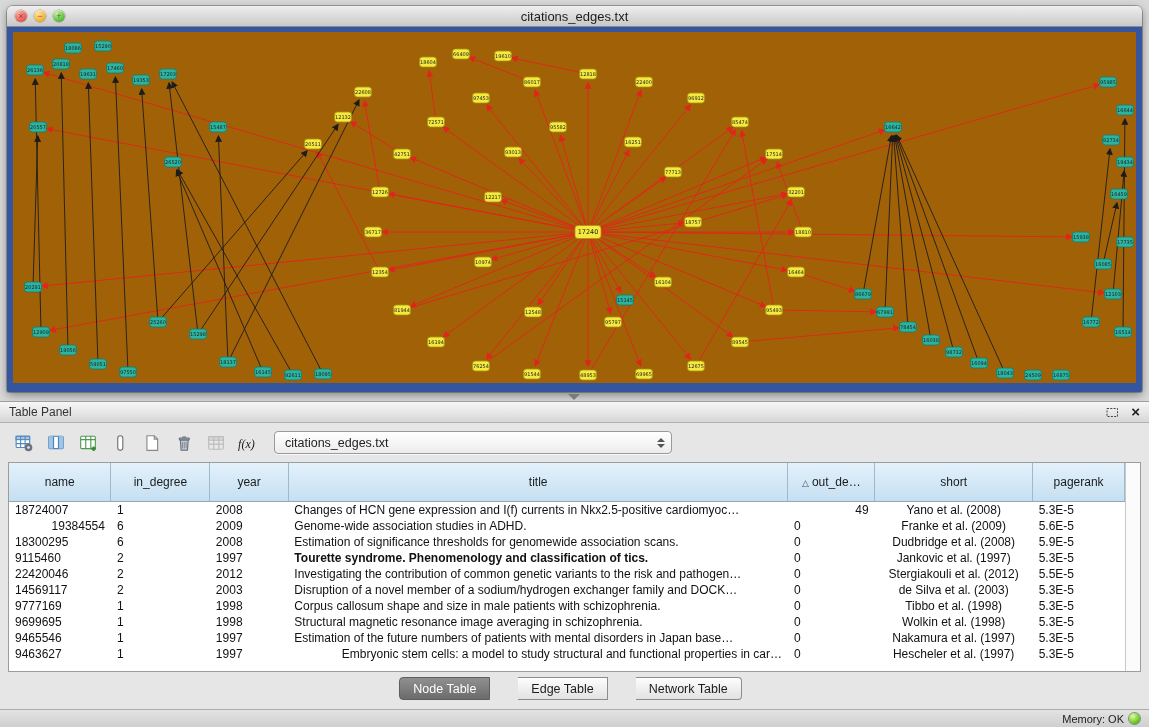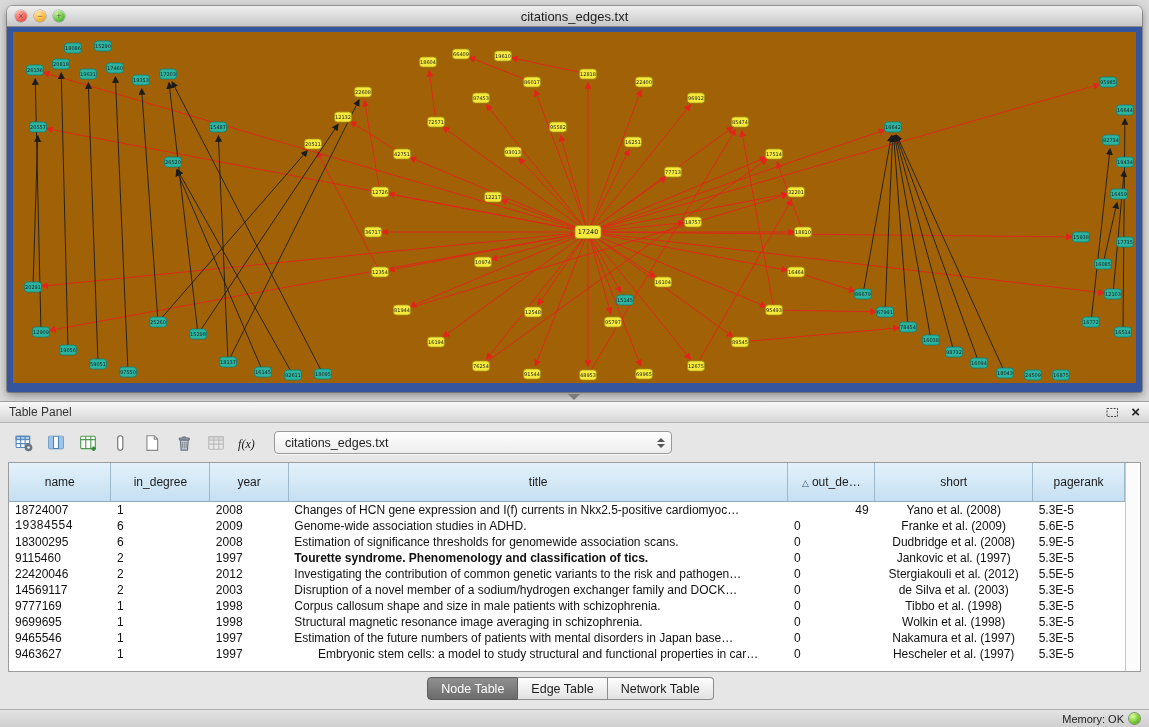--- a/index.html
+++ b/index.html
@@ -90,21 +90,21 @@
     border-right:1px solid #9fb9cc; border-bottom:1px solid #8fa9bd;
     overflow:hidden; white-space:nowrap; color:#1b1b1b;
   }
   tbody td {
     height:16px; padding:0 6px; font-size:12px; color:#111;
     white-space:nowrap; overflow:hidden; text-overflow:ellipsis;
   }
   .sort-tri { font-size:9px; margin-right:3px; color:#35506a; }
   .vscroll { width:15px; background:#fbfbfb; border-left:1px solid #c8c8c8; }
 
-  .tabs { position:absolute; bottom:9px; left:0; right:8px; display:flex; justify-content:center; }
+  .tabs { position:absolute; bottom:9px; left:0; right:8px; display:flex; justify-content:center;gap:28px; }
   .tab {
     height:23px; padding:0 13px; font-size:12.5px; color:#1c1c1c;
     border:1px solid #8c8c8c; background:linear-gradient(#fdfdfd,#e2e2e2);
     font-family:"Liberation Sans", sans-serif;
   }
   .tab + .tab { border-left:none; }
   .tab:first-child { border-radius:4px 0 0 4px; }
   .tab:last-child  { border-radius:0 4px 4px 0; }
   .tab.active { background:linear-gradient(#909090,#6b6b6b); color:#fff; border-color:#5e5e5e; }
 
@@ -682,21 +682,21 @@
             <tr>
               <td style="text-align: left;">18724007</td>
               <td style="text-align: left;">1</td>
               <td style="text-align: left;">2008</td>
               <td style="text-align: left;">Changes of HCN gene expression and I(f) currents in Nkx2.5-positive cardiomyoc…</td>
               <td style="text-align: right;">49</td>
               <td style="text-align: center;">Yano et al. (2008)</td>
               <td style="text-align: left;">5.3E-5</td>
             </tr>
             <tr>
-              <td style="text-align: left; font-family: Liberation Mono, monospace;">19384554</td>
+              <td style="text-align: right;">19384554</td>
               <td style="text-align: left;">6</td>
               <td style="text-align: left;">2009</td>
               <td style="text-align: left;">Genome-wide association studies in ADHD.</td>
               <td style="text-align: left;">0</td>
               <td style="text-align: center;">Franke et al. (2009)</td>
               <td style="text-align: left; margin-left: 35px;">5.6E-5</td>
             </tr>
             <tr>
               <td style="text-align: left;">18300295</td>
               <td style="text-align: left;">6</td>
@@ -757,21 +757,21 @@
               <td style="text-align: left;">1997</td>
               <td style="text-align: left;">Estimation of the future numbers of patients with mental disorders in Japan base…</td>
               <td style="text-align: left;">0</td>
               <td style="text-align: center;">Nakamura et al. (1997)</td>
               <td style="text-align: left;">5.3E-5</td>
             </tr>
             <tr>
               <td style="text-align: left;">9463627</td>
               <td style="text-align: left;">1</td>
               <td style="text-align: left;">1997</td>
-              <td style="text-align: center;">Embryonic stem cells: a model to study structural and functional properties in car…</td>
+              <td style="text-align: right;">Embryonic stem cells: a model to study structural and functional properties in car…</td>
               <td style="text-align: left;">0</td>
               <td style="text-align: center;">Hescheler et al. (1997)</td>
               <td style="text-align: left;">5.3E-5</td>
             </tr>
           </tbody>
       </table>
     </div>
     <div class="vscroll"></div>
   </div>
 

